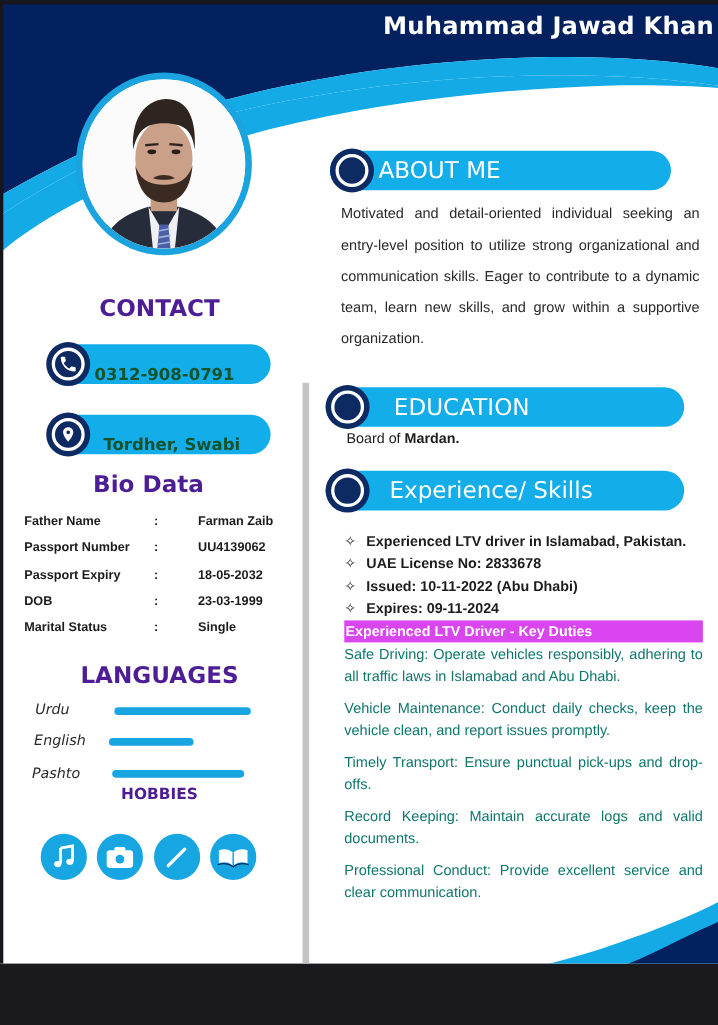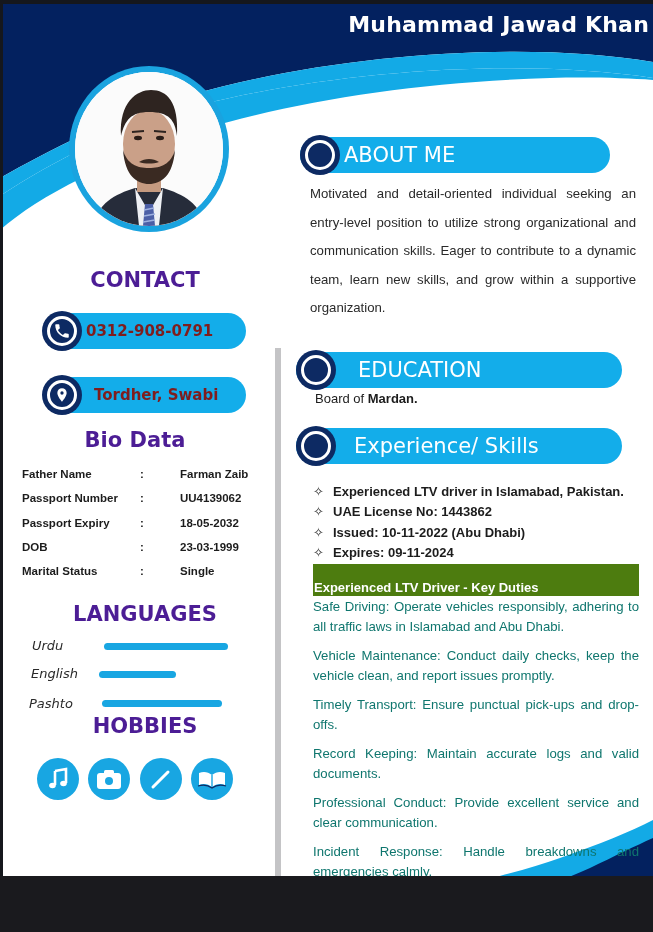--- a/index.html
+++ b/index.html
@@ -30,22 +30,22 @@
 
   .divider { position: absolute; left: 275px; top: 348px; width: 6px; height: 584px; background: #c4c4c6; z-index: 2; }
 
   .lh {
     position: absolute; z-index: 5; color: #4c1d95; font-weight: bold;
     font-family: "DejaVu Sans", sans-serif; text-align: center;
   }
 
   .pill {
     position: absolute; z-index: 5; height: 36px; background: #13adea;
-    border-radius: 18px; color: #7f1d1d; font-weight: bold; font-size: 15px;
-    display: flex; align-items: center; font-family: "DejaVu Sans", sans-serif;
+    border-radius: 18px; color: #14532d; font-weight: bold; font-size: 15px;
+    display: flex; align-items: flex-end; font-family: "DejaVu Sans", sans-serif;
   }
   .pill .ic {
     position: absolute; left: -2px; top: -2px; width: 40px; height: 40px;
     border-radius: 50%; background: #0d2a63; display: flex; align-items: center; justify-content: center;
   }
   .pill .ic .inner {
     width: 30px; height: 30px; border-radius: 50%; border: 3px solid #ffffff;
     display: flex; align-items: center; justify-content: center;
   }
 
@@ -78,22 +78,22 @@
     position: absolute; left: 310px; top: 180px; width: 326px; z-index: 5;
     font-size: 13.2px; line-height: 28.5px; color: #2a2a2a; text-align: justify;
   }
 
   .edu { position: absolute; left: 315px; top: 389px; z-index: 5; font-size: 13px; line-height: 20.5px; color: #1c1c1c; }
 
   .skills { position: absolute; left: 313px; top: 481px; width: 326px; z-index: 5; }
   .skill { display: flex; align-items: center; height: 20.5px; font-size: 13px; font-weight: bold; color: #1c1c1c; }
   .skill .star { width: 20px; font-size: 13px; font-weight: normal; color: #333; }
   .duties-head {
-    margin-top: 1px; background: #4d7c0f; color: #ffffff; font-size: 13px; font-weight: bold;
-    padding: 16px 1px; height: 20px; line-height: 16px;
+    margin-top: 1px; background: #d946ef; color: #ffffff; font-size: 13px; font-weight: bold;
+    padding: 2px 1px; height: 20px; line-height: 16px;
   }
   .duty { font-size: 13.2px; line-height: 20px; color: #0f766e; text-align: justify; margin-bottom: 9px; }
   .duties { margin-top: 1px; }
 </style>
 </head>
 <body>
 
 <div id="page">
   <div class="edge-top"></div>
   <div class="edge-left"></div>
@@ -200,21 +200,21 @@
 
   <div class="lang-row" style="left:32px; top:638px;">Urdu</div>
   <div class="lang-bar" style="left:104px; top:643px; width:124px;"></div>
 
   <div class="lang-row" style="left:31px; top:666px;">English</div>
   <div class="lang-bar" style="left:99px; top:671px; width:77px;"></div>
 
   <div class="lang-row" style="left:29px; top:696px;">Pashto</div>
   <div class="lang-bar" style="left:102px; top:700px; width:120px;"></div>
 
-  <div class="lh" style="left:60px; top:714px; width:170px; font-size:21px;">HOBBIES</div>
+  <div class="lh" style="left:60px; top:714px; width:170px; font-size:14px;">HOBBIES</div>
 
   <div class="hobby" style="left:37px; top:758px;">
     <svg width="24" height="24" viewBox="0 0 24 24">
       <path d="M9 4 L20 2 V16" stroke="#fff" stroke-width="2.6" fill="none"></path>
       <path d="M9 4 V18" stroke="#fff" stroke-width="2.6"></path>
       <ellipse cx="6.5" cy="18.5" rx="3.3" ry="2.8" fill="#fff"></ellipse>
       <ellipse cx="17.5" cy="16.5" rx="3.3" ry="2.8" fill="#fff"></ellipse>
     </svg>
   </div>
   <div class="hobby" style="left:88px; top:758px;">
@@ -262,35 +262,34 @@
     <span>Experience/ Skills</span>
   </div>
 
   <div class="skills">
     <div class="skill">
       <span class="star">✧</span>
       <span>Experienced LTV driver in Islamabad, Pakistan.</span>
     </div>
     <div class="skill">
       <span class="star">✧</span>
-      <span>UAE License No: 1443862</span>
+      <span>UAE License No: 2833678</span>
     </div>
     <div class="skill">
       <span class="star">✧</span>
       <span>Issued: 10-11-2022 (Abu Dhabi)</span>
     </div>
     <div class="skill">
       <span class="star">✧</span>
       <span>Expires: 09-11-2024</span>
     </div>
 
     <div class="duties-head">Experienced LTV Driver - Key Duties</div>
 
     <div class="duties">
       <div class="duty">Safe Driving: Operate vehicles responsibly, adhering to all traffic laws in Islamabad and Abu Dhabi.</div>
       <div class="duty">Vehicle Maintenance: Conduct daily checks, keep the vehicle clean, and report issues promptly.</div>
       <div class="duty">Timely Transport: Ensure punctual pick-ups and drop-offs.</div>
       <div class="duty">Record Keeping: Maintain accurate logs and valid documents.</div>
       <div class="duty">Professional Conduct: Provide excellent service and clear communication.</div>
-      <div class="duty">Incident Response: Handle breakdowns and emergencies calmly.</div>
     </div>
   </div>
 </div>
 
 </body></html>

